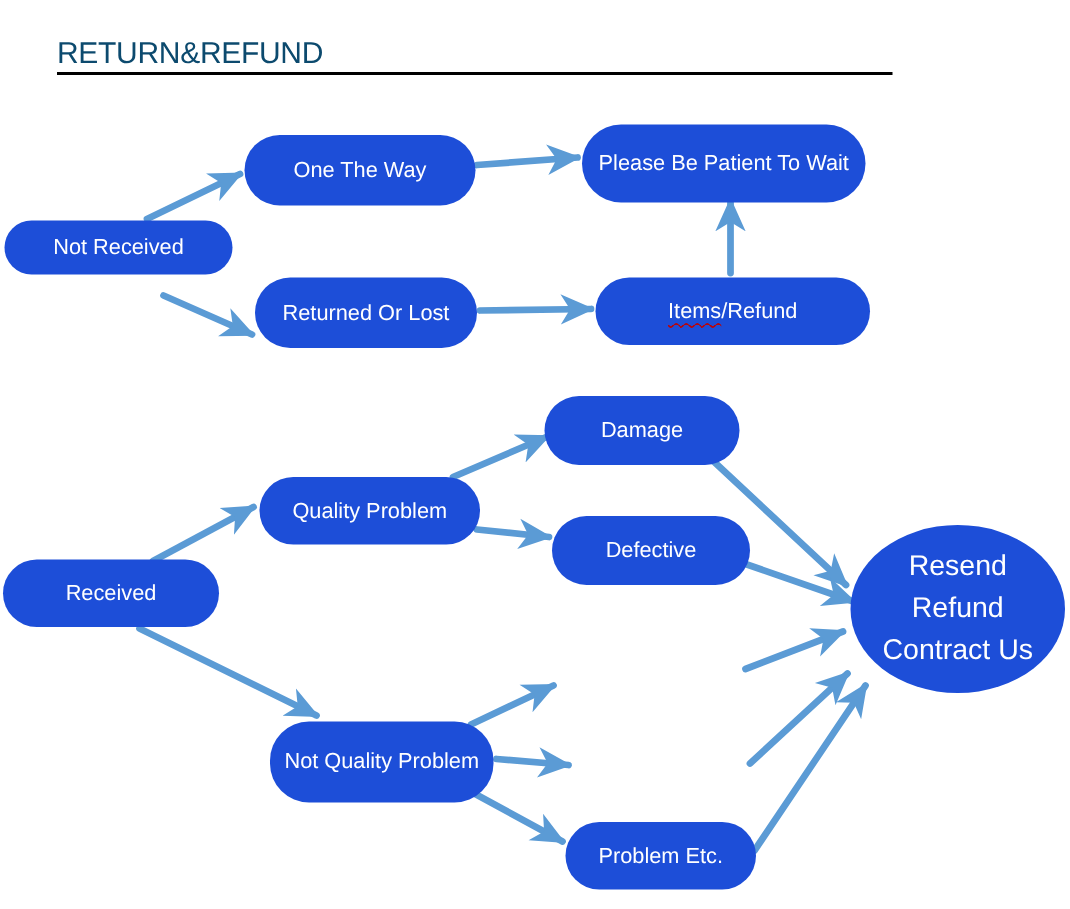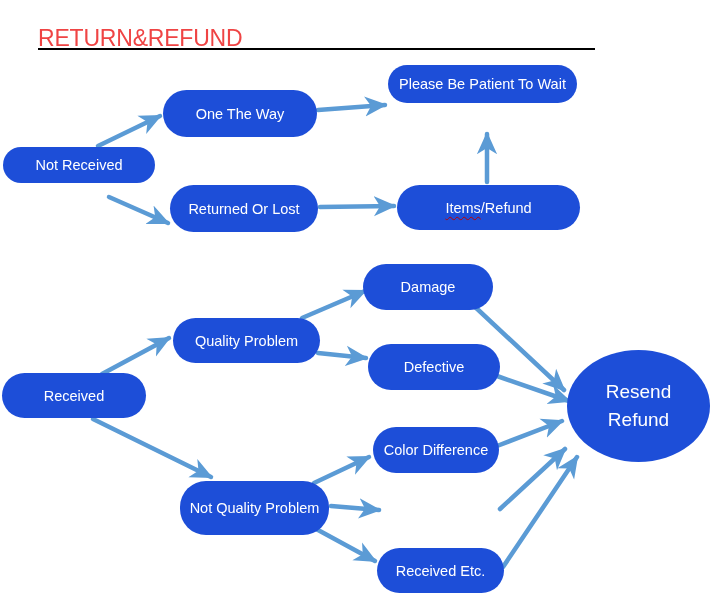--- a/index.html
+++ b/index.html
@@ -1,22 +1,22 @@
 <!DOCTYPE html>
 <html><head>
 <meta charset="utf-8">
 <style>
   html,body{margin:0;padding:0;background:#ffffff;}
   #canvas{
     position:relative;width:713px;height:606px;background:#ffffff;overflow:hidden;
     font-family:"Liberation Sans",sans-serif;
   }
   .title{
-    position:absolute;left:38px;top:25px;font-size:23px;letter-spacing:-0.2px;
-    color:#ef4444;font-weight:500;white-space:nowrap;text-align:center;
+    position:absolute;left:38px;top:25px;font-size:20px;letter-spacing:-0.2px;
+    color:#0c4a6e;font-weight:500;white-space:nowrap;text-align:center;
   }
   .title-underline{
     position:absolute;left:38px;top:48px;width:557px;height:0;
     border-top:2px solid #000000;
   }
   .arrow-layer{position:absolute;left:0;top:0;pointer-events:none;}
   .node{
     position:absolute;background:#1d4ed8;color:#ffffff;
     display:flex;align-items:center;justify-content:center;
     border-radius:26px;font-size:14.5px;white-space:nowrap;text-align:center;
@@ -64,21 +64,21 @@
   </svg>
 
   <div class="node" style="left:3px;top:147px;width:152px;height:36px">
     <span>Not Received</span>
   </div>
 
   <div class="node" style="left:163px;top:90px;width:154px;height:47px">
     <span>One The Way</span>
   </div>
 
-  <div class="node" style="left:388px;top:65px;width:189px;height:38px">
+  <div class="node" style="left:388px;top:83px;width:189px;height:52px">
     <span>Please Be Patient To Wait</span>
   </div>
 
   <div class="node" style="left:170px;top:185px;width:148px;height:47px">
     <span>Returned Or Lost</span>
   </div>
 
   <div class="node" style="left:397px;top:185px;width:183px;height:45px">
     <span><span class="misspelled">Items</span><span>/Refund</span></span>
   </div>
@@ -96,27 +96,25 @@
   </div>
 
   <div class="node" style="left:368px;top:344px;width:132px;height:46px">
     <span>Defective</span>
   </div>
 
   <div class="node" style="left:180px;top:481px;width:149px;height:54px">
     <span>Not Quality Problem</span>
   </div>
 
-  <div class="node" style="left:373px;top:427px;width:126px;height:46px">
-    <span>Color Difference</span>
-  </div>
 
 
   <div class="node" style="left:377px;top:548px;width:127px;height:45px">
-    <span>Received Etc.</span>
+    <span>Problem Etc.</span>
   </div>
 
   <div class="node ellipse" style="left:567px;top:350px;width:143px;height:112px">
     <div>Resend</div>
     <div>Refund</div>
+    <div>Contract Us</div>
   </div>
 
 </div>
 
 </body></html>

